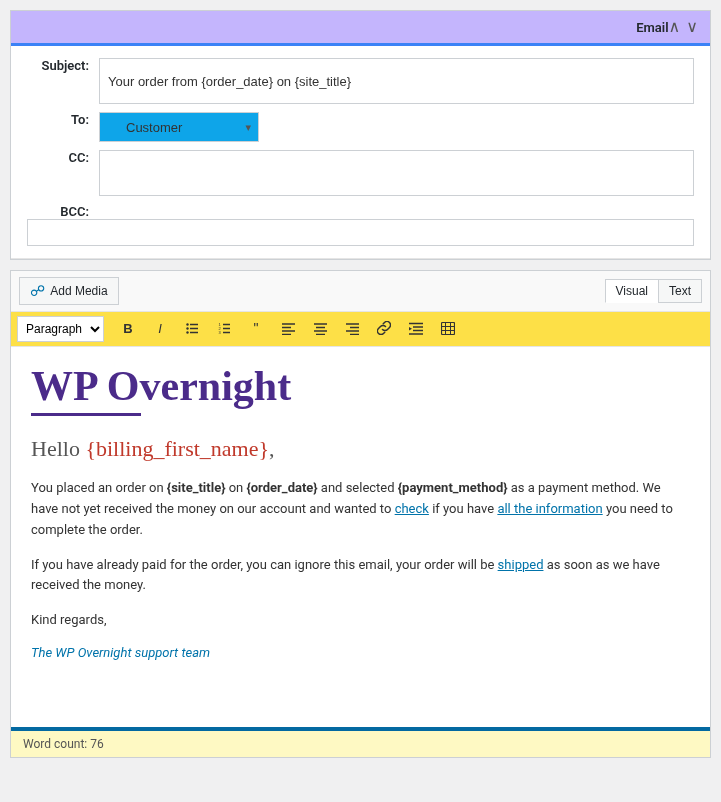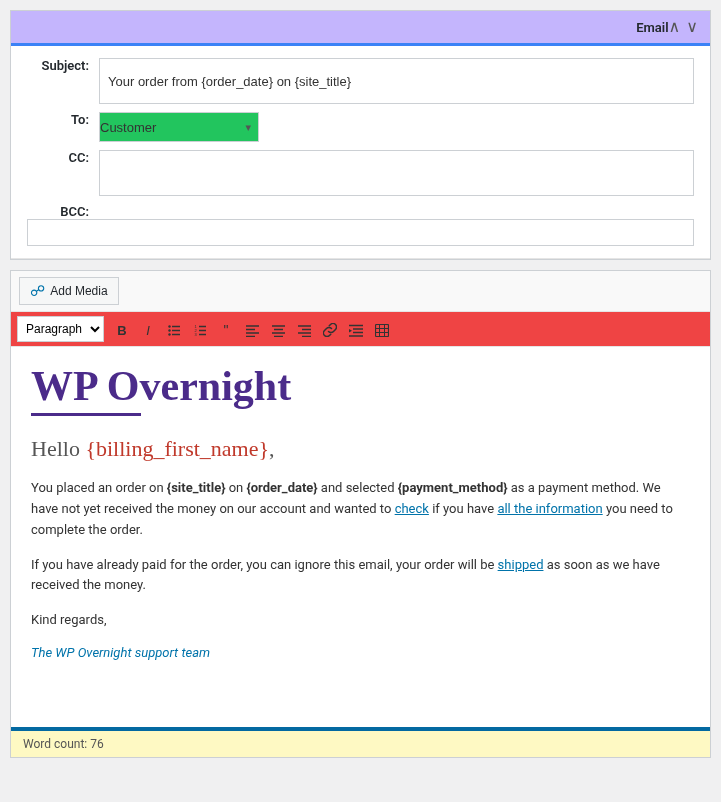--- a/index.html
+++ b/index.html
@@ -80,25 +80,25 @@
     }
 
     .form-select-wrapper {
       position: relative;
       display: inline-flex;
       align-items: center;
     }
 
     .form-select {
       border: 1px solid #ccd0d4;
-      padding: 5px 28px 5px 0;
+      padding: 5px 28px 5px 26px;
       font-size: 13px;
       color: #333;
       appearance: none;
-      background: #22c55e;
+      background: #0ea5e9;
       cursor: pointer;
       height: 30px;
       min-width: 160px;
       outline: none;
     }
 
     .select-arrow {
       position: absolute;
       right: 8px;
       pointer-events: none;
@@ -152,25 +152,25 @@
       background: #fff;
       border-bottom-color: #fff;
     }
 
     .view-tab:first-child {
       border-right: none;
     }
 
     .formatting-toolbar {
       display: flex;
-      align-items: flex-end;
+      align-items: flex-start;
       padding: 4px 6px;
       border-bottom: 1px solid #e5e5e5;
-      background: #ef4444;
-      gap: 2px;
+      background: #fde047;
+      gap: 8px;
       flex-wrap: wrap;
     }
 
     .format-select {
       border: 1px solid #ccd0d4;
       padding: 2px 4px;
       font-size: 12px;
       height: 26px;
       background: #fff;
       cursor: pointer;
@@ -295,20 +295,24 @@
   </div>
 </div>
 
 <div class="editor-container">
 
   <div class="editor-toolbar-top">
     <button class="add-media-btn">
       <span style="color:#0073aa; font-size:15px;">☍</span>
       <span>Add Media</span>
     </button>
+    <div class="view-tabs">
+      <button class="view-tab active">Visual</button>
+      <button class="view-tab">Text</button>
+    </div>
   </div>
 
   <div class="formatting-toolbar">
     <div style="position:relative; display:inline-flex; align-items:center;">
       <select class="format-select">
         <option>Paragraph</option>
         <option>Heading 1</option>
         <option>Heading 2</option>
       </select>
     </div>

